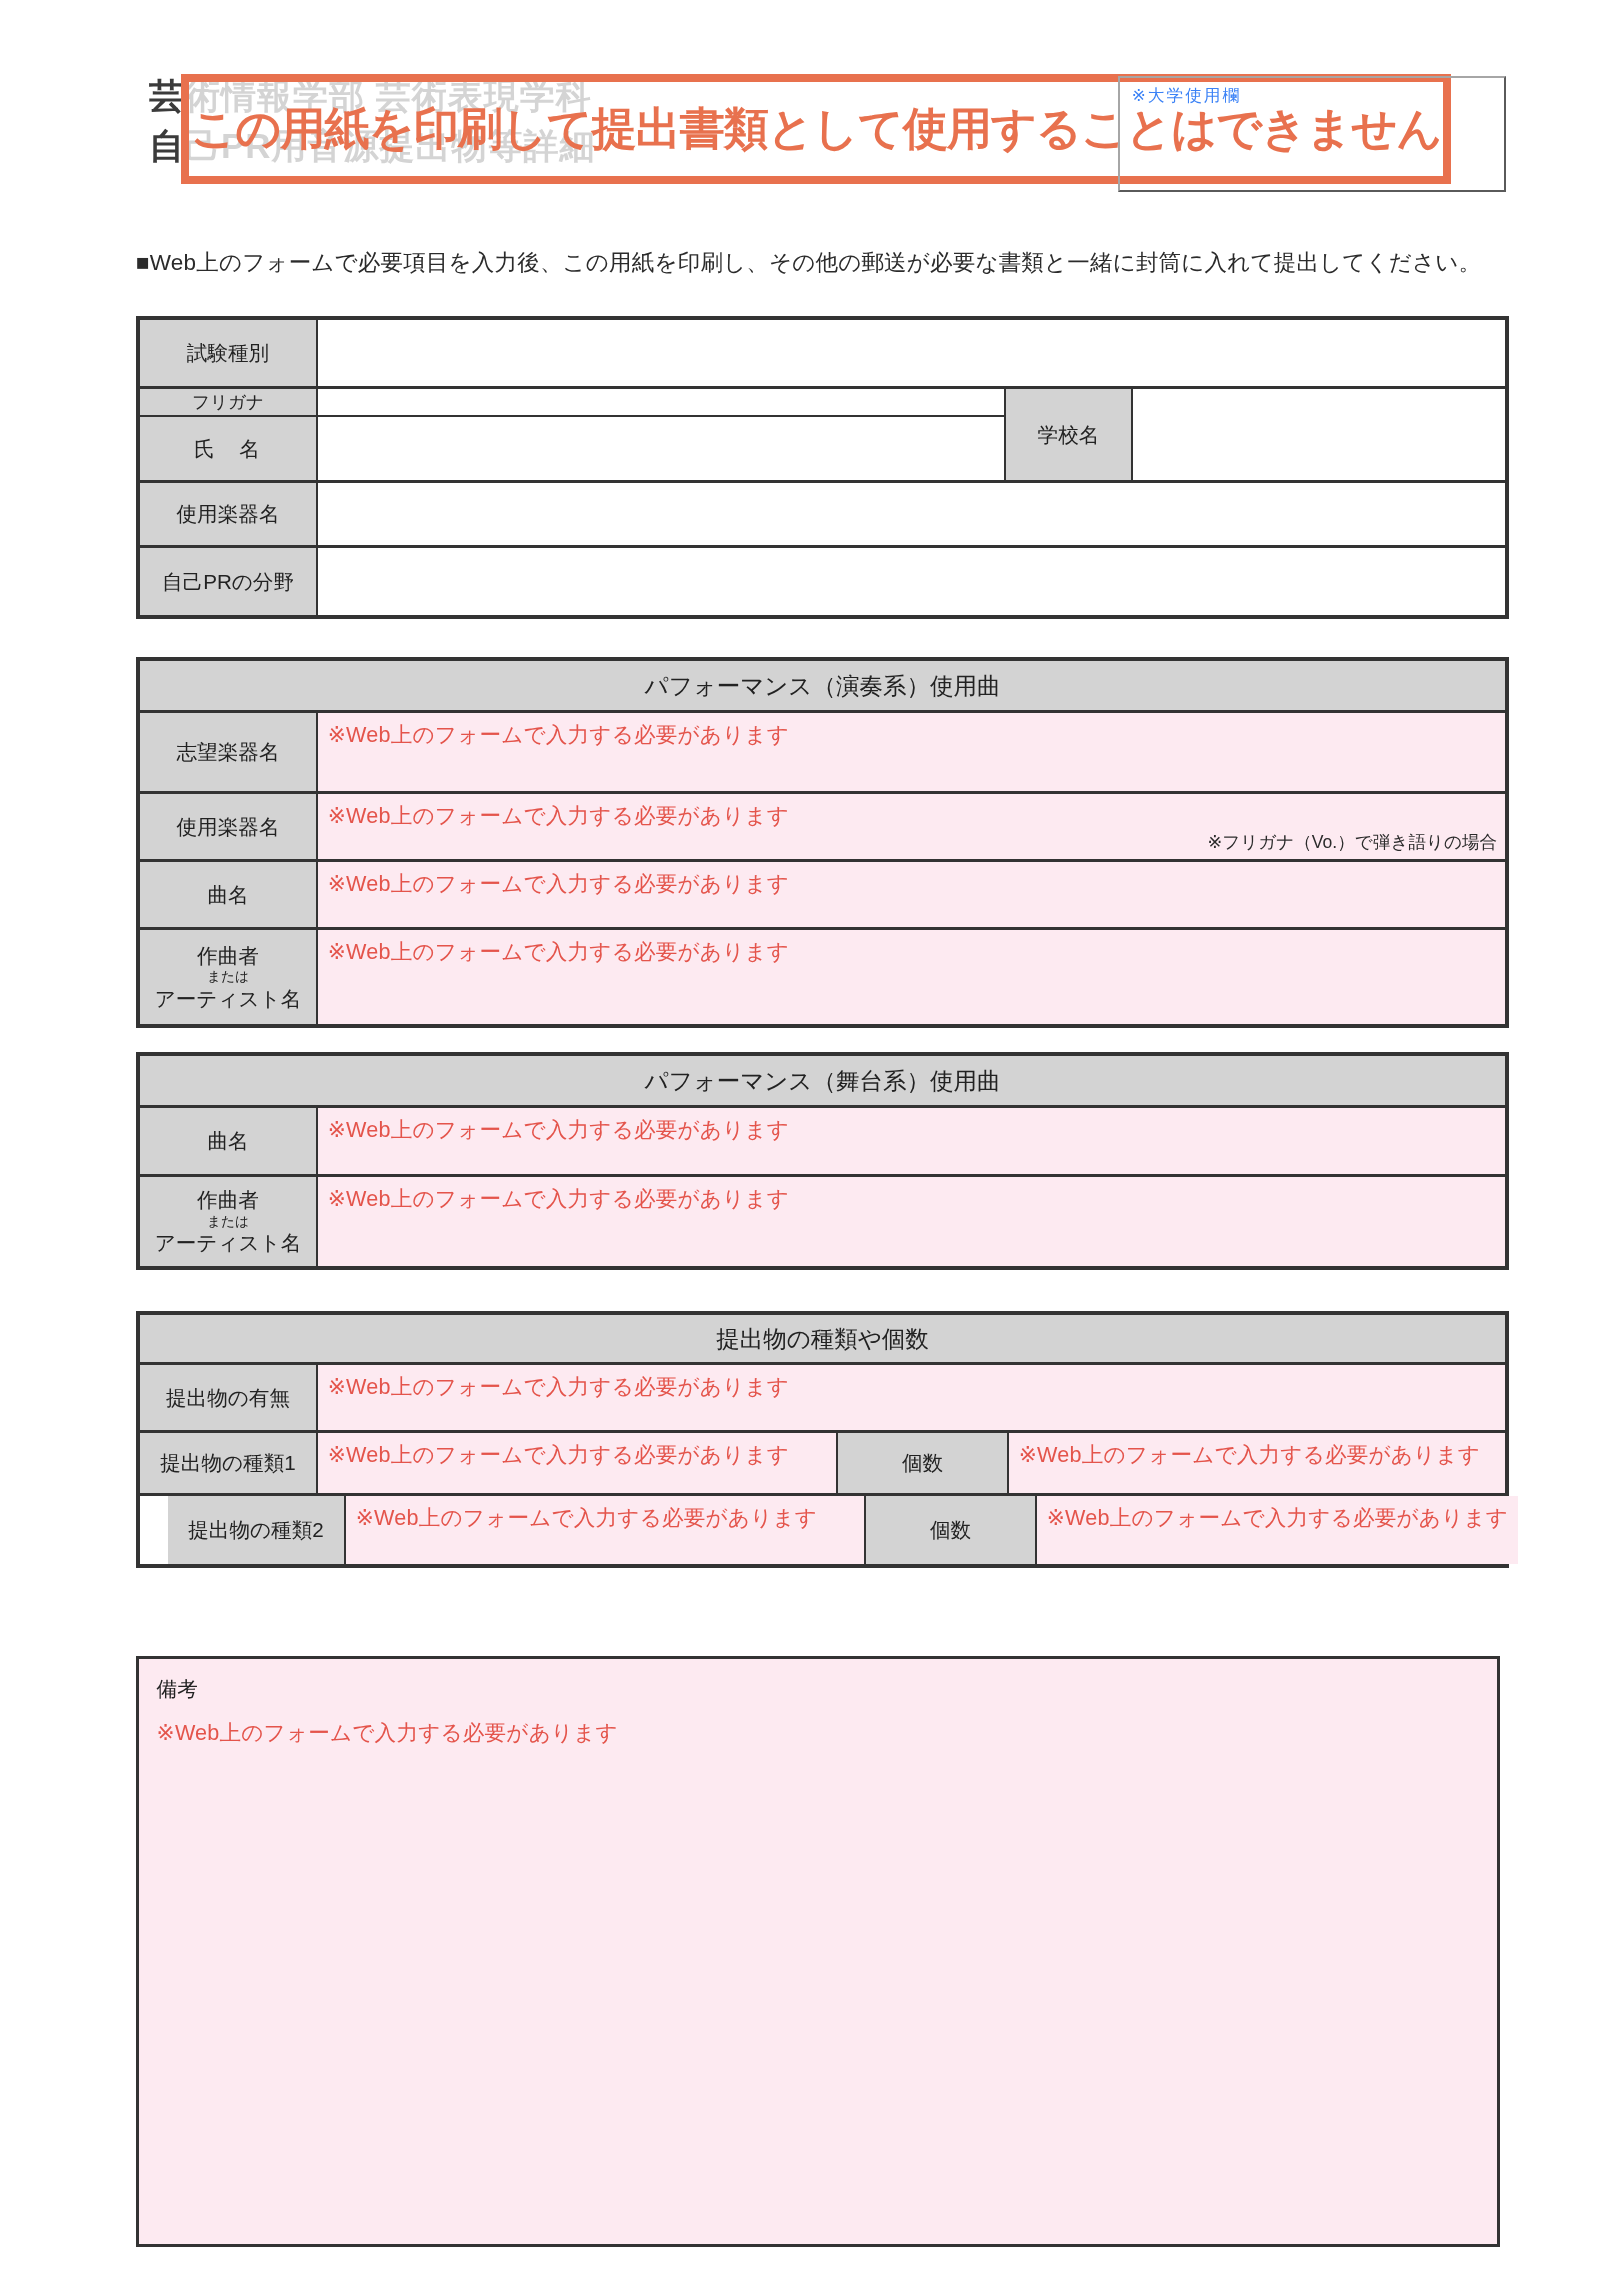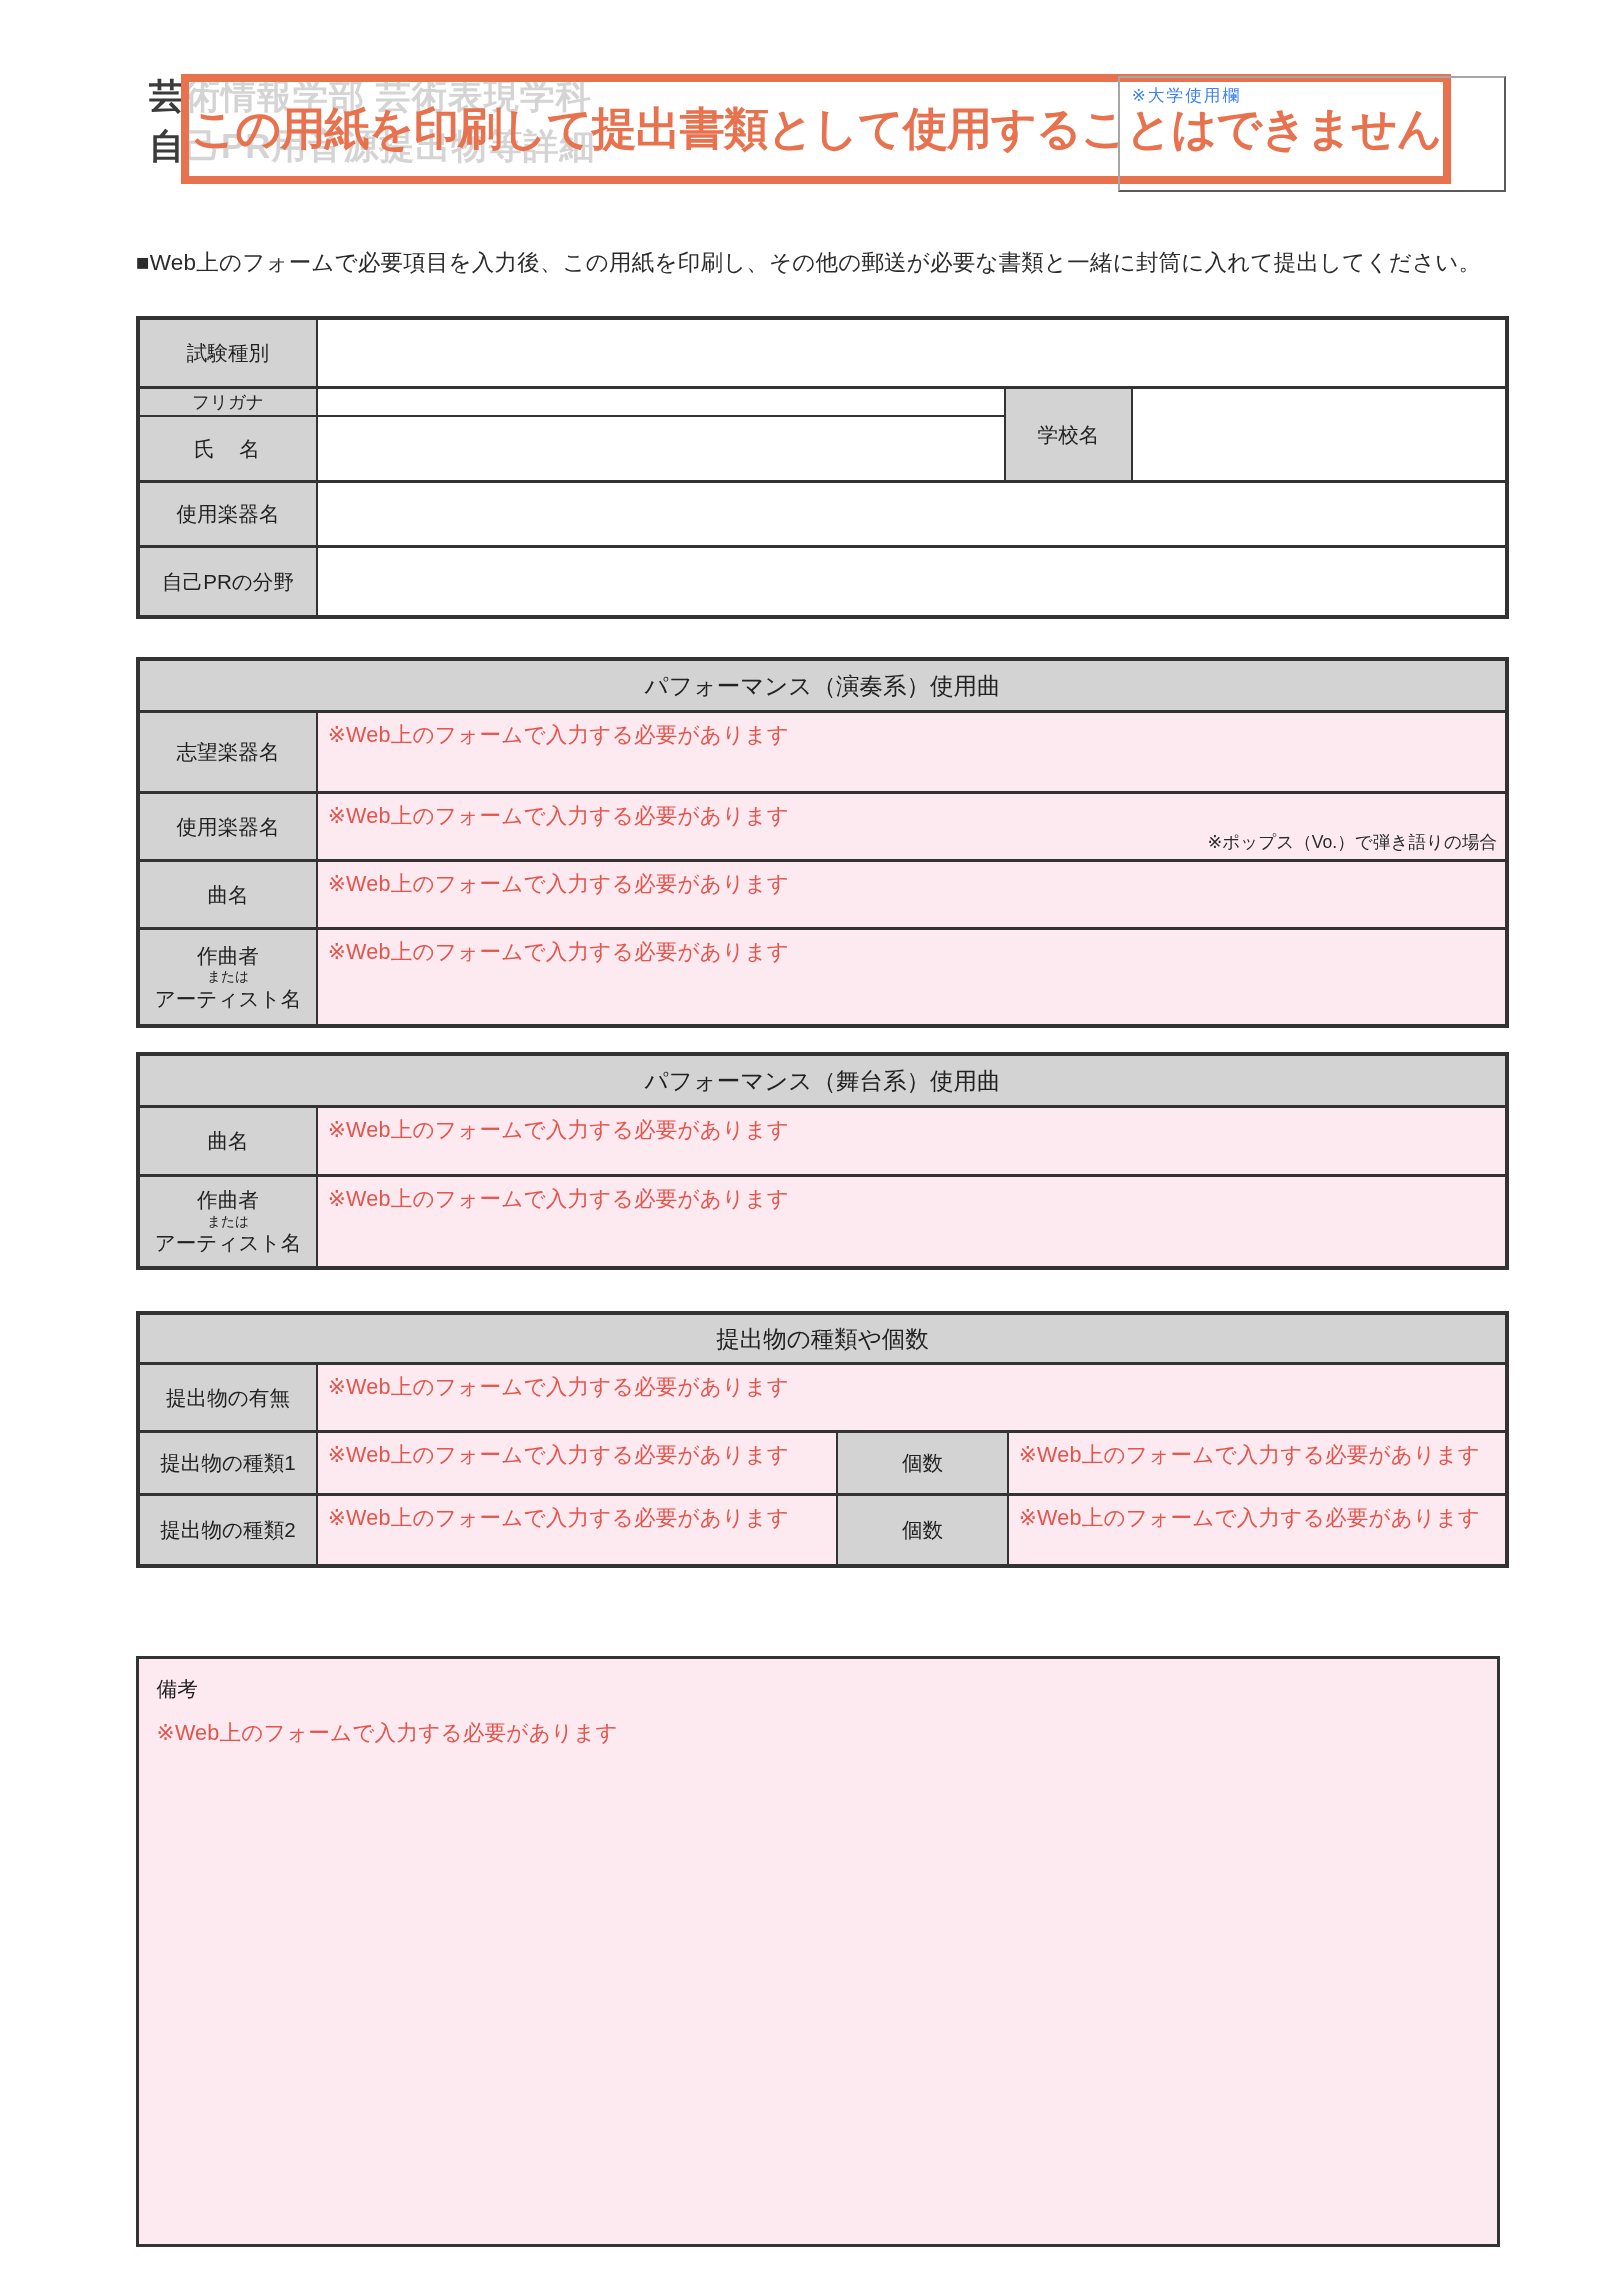--- a/index.html
+++ b/index.html
@@ -73,21 +73,21 @@
   .p-row1 { height:81px; } .p-row2 { height:68px; } .p-row3 { height:68px; } .p-row4 { height:94px; }
   .bottom-right-note { position:absolute; right:7.8px; bottom:4.9px; font-size:17.6px; color:#2b2b2b; white-space:nowrap; }
 
   #stage-table { left:136px; top:1052px; }
   #stage-table .thead { height:52px; }
   .s-row1 { height:69px; } .s-row2 { height:89px; }
 
   
   #submission-table { left:136px; top:1311px; }
   #submission-table .thead { height:50px; }
-  .sub-row1 { height:68px; } .sub-row2 { height:63px; } .sub-row3 { height:68px; }
+  .sub-row1 { height:68px; } .sub-row2 { height:63px; } .sub-row3 { height:68px;margin-left:28px; }
   .count-lbl { flex:none; width:173px; background:#d3d3d3; border-left:2px solid #333; border-right:2px solid #333;
     display:flex; align-items:center; justify-content:center; font-size:20.6px; }
   .pink-mid { flex:none; width:518px; }
 
   
   #remarks-box {
     position:absolute; left:136px; top:1656px; width:1364px; height:591px;
     border:3.9px solid #333; background:#fdeaf1; padding:15.7px 17.6px;
   }
   #remarks-box .remarks-title { font-size:20.6px; color:#222; }
@@ -141,21 +141,21 @@
     <div class="trow p-row1">
       <div class="lbl">志望楽器名</div>
       <div class="cell-pink flex1">
         <span class="red-note">※Web上のフォームで入力する必要があります</span>
       </div>
     </div>
     <div class="trow p-row2">
       <div class="lbl">使用楽器名</div>
       <div class="cell-pink flex1">
         <span class="red-note">※Web上のフォームで入力する必要があります</span>
-        <span class="bottom-right-note">※ポップス（Vo.）で弾き語りの場合</span>
+        <span class="bottom-right-note">※フリガナ（Vo.）で弾き語りの場合</span>
       </div>
     </div>
     <div class="trow p-row3">
       <div class="lbl">曲名</div>
       <div class="cell-pink flex1">
         <span class="red-note">※Web上のフォームで入力する必要があります</span>
       </div>
     </div>
     <div class="trow p-row4 last">
       <div class="lbl">

